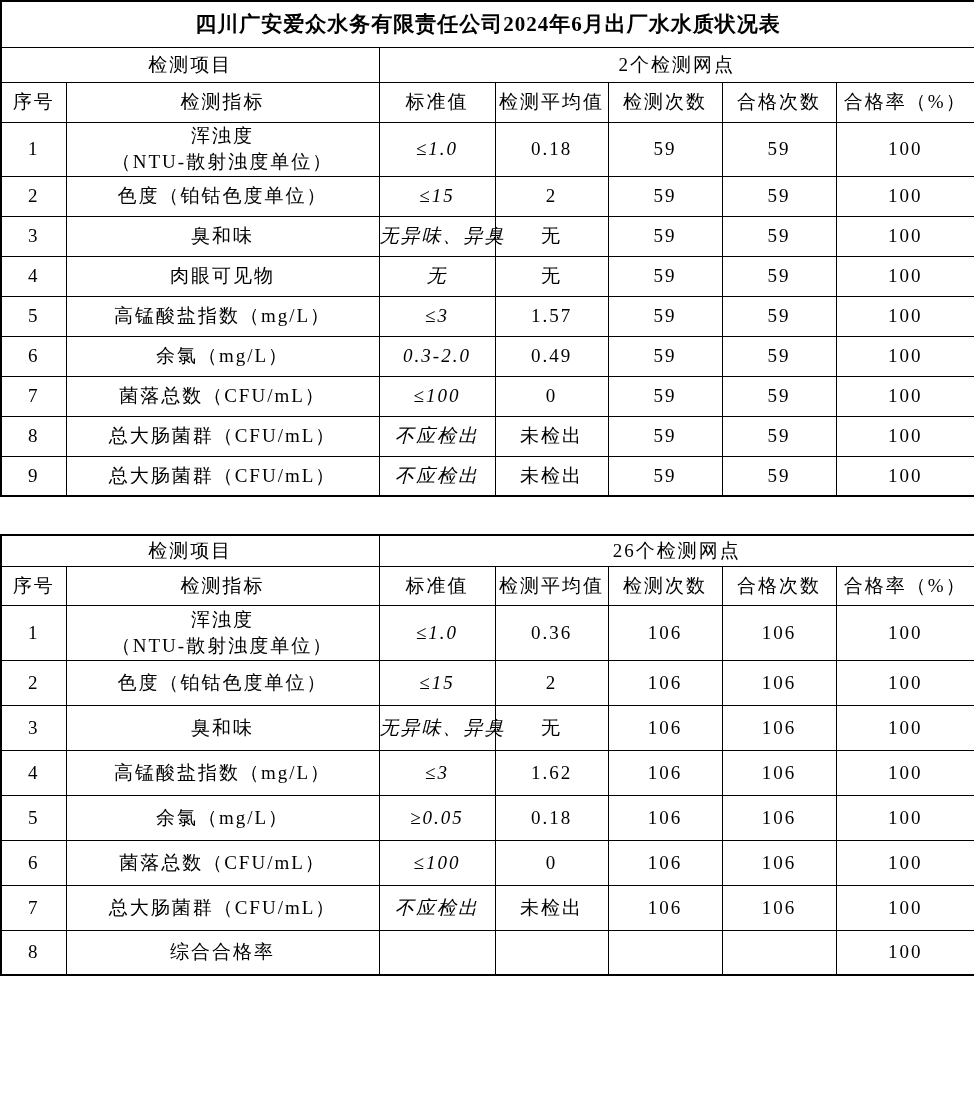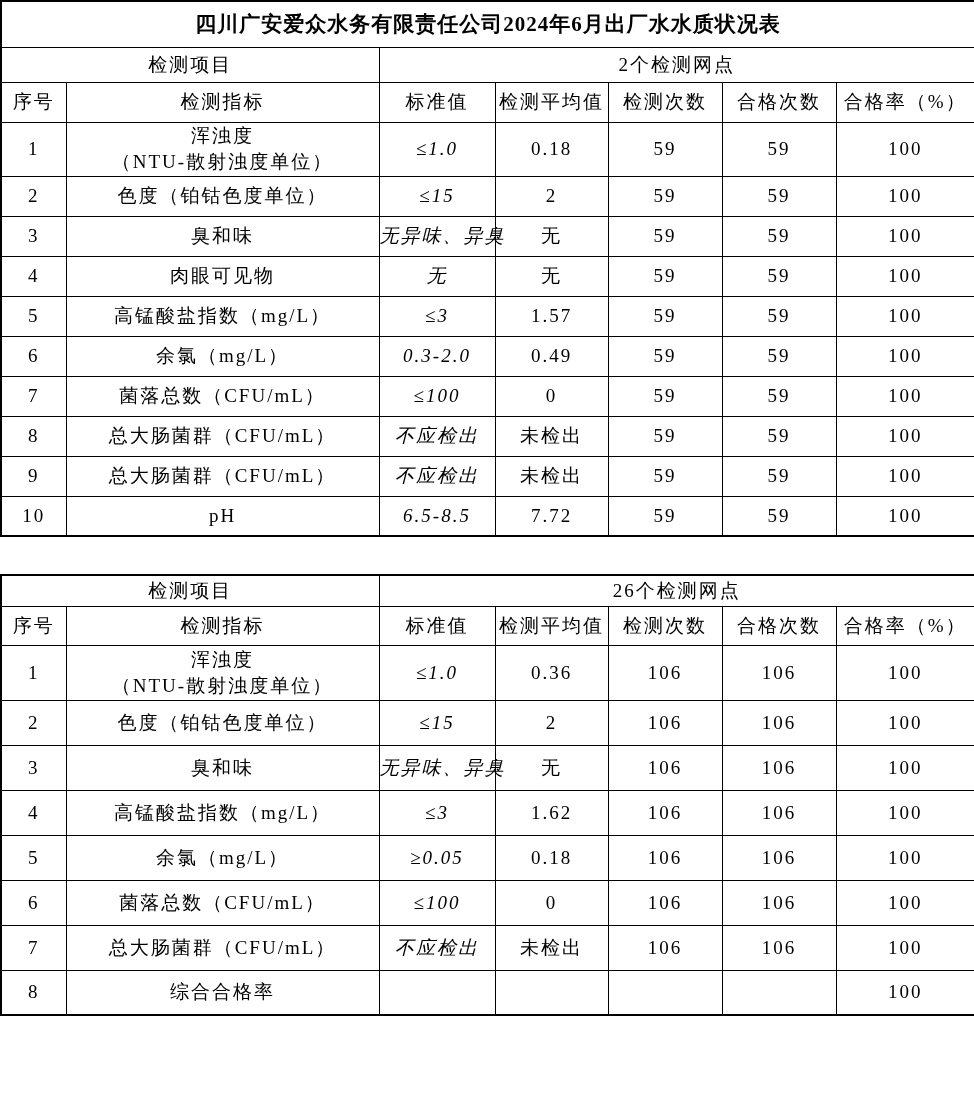--- a/index.html
+++ b/index.html
@@ -159,29 +159,20 @@
       </tr>
       <tr>
         <td class="col-no">9</td>
         <td class="col-indicator">总大肠菌群（CFU/mL）</td>
         <td class="col-standard">不应检出</td>
         <td class="col-average">未检出</td>
         <td class="col-tests">59</td>
         <td class="col-passed">59</td>
         <td class="col-rate">100</td>
       </tr>
-      <tr>
-        <td class="col-no">10</td>
-        <td class="col-indicator">pH</td>
-        <td class="col-standard">6.5-8.5</td>
-        <td class="col-average">7.72</td>
-        <td class="col-tests">59</td>
-        <td class="col-passed">59</td>
-        <td class="col-rate">100</td>
-      </tr>
     </tbody>
 </table>
 
 <table class="water-table" id="table-2">
   <colgroup>
     <col style="width:65px">
       <col style="width:313px">
       <col style="width:116px">
     <col style="width:113px">
       <col style="width:114px">

